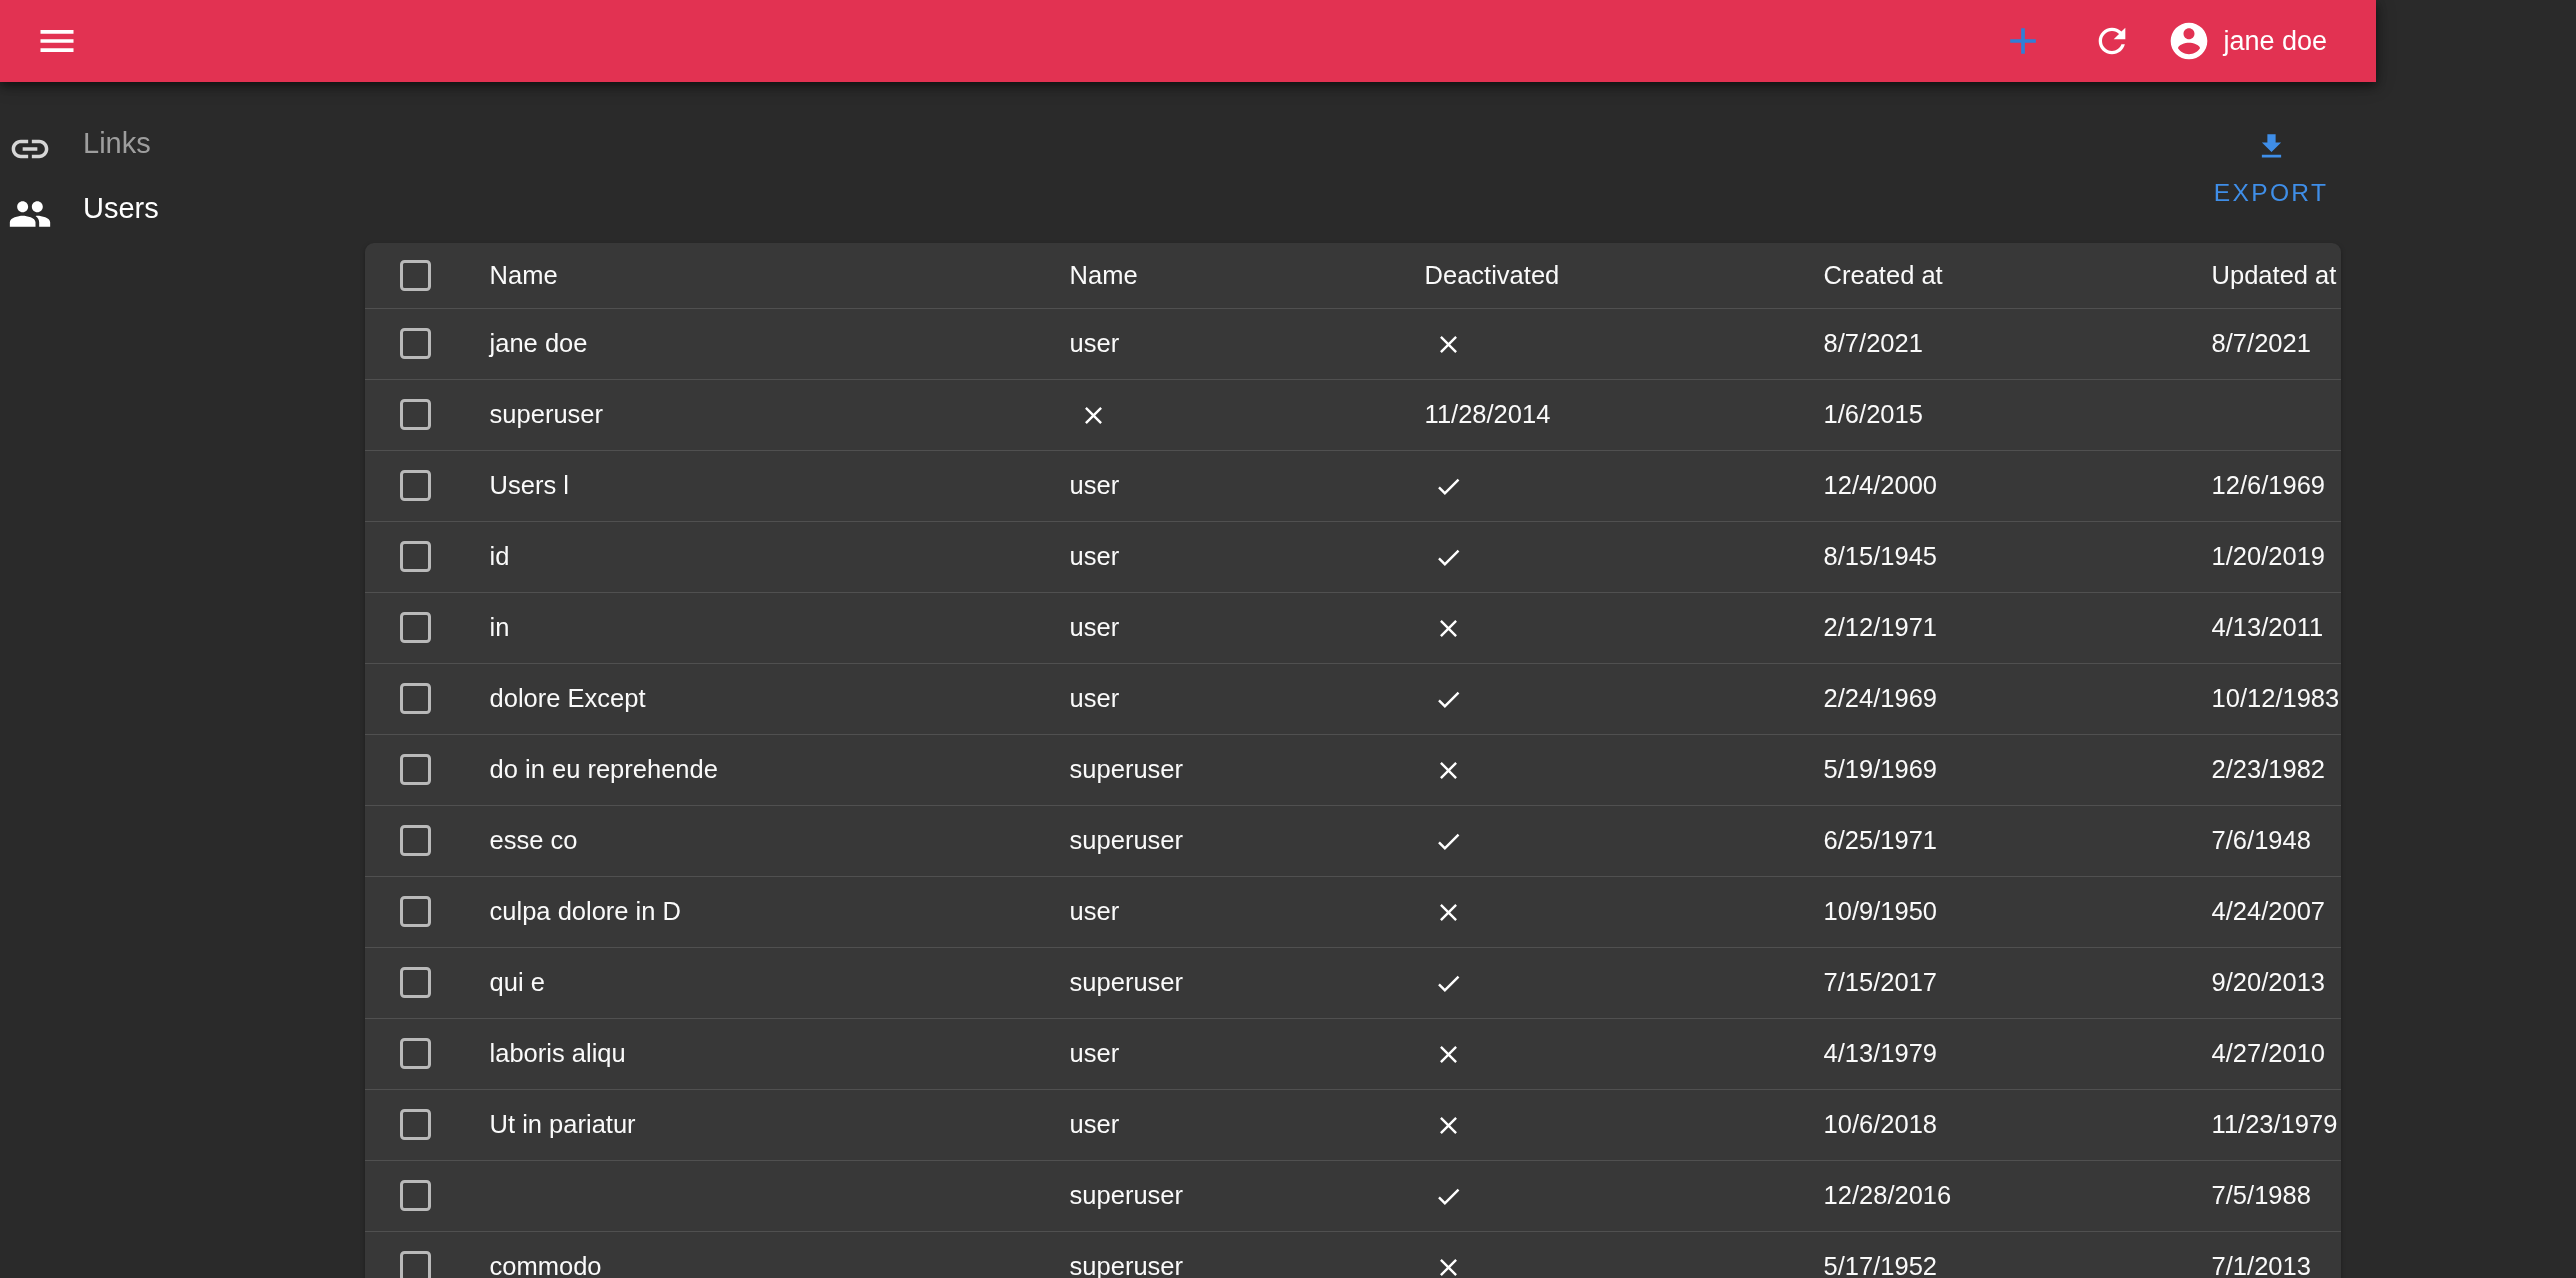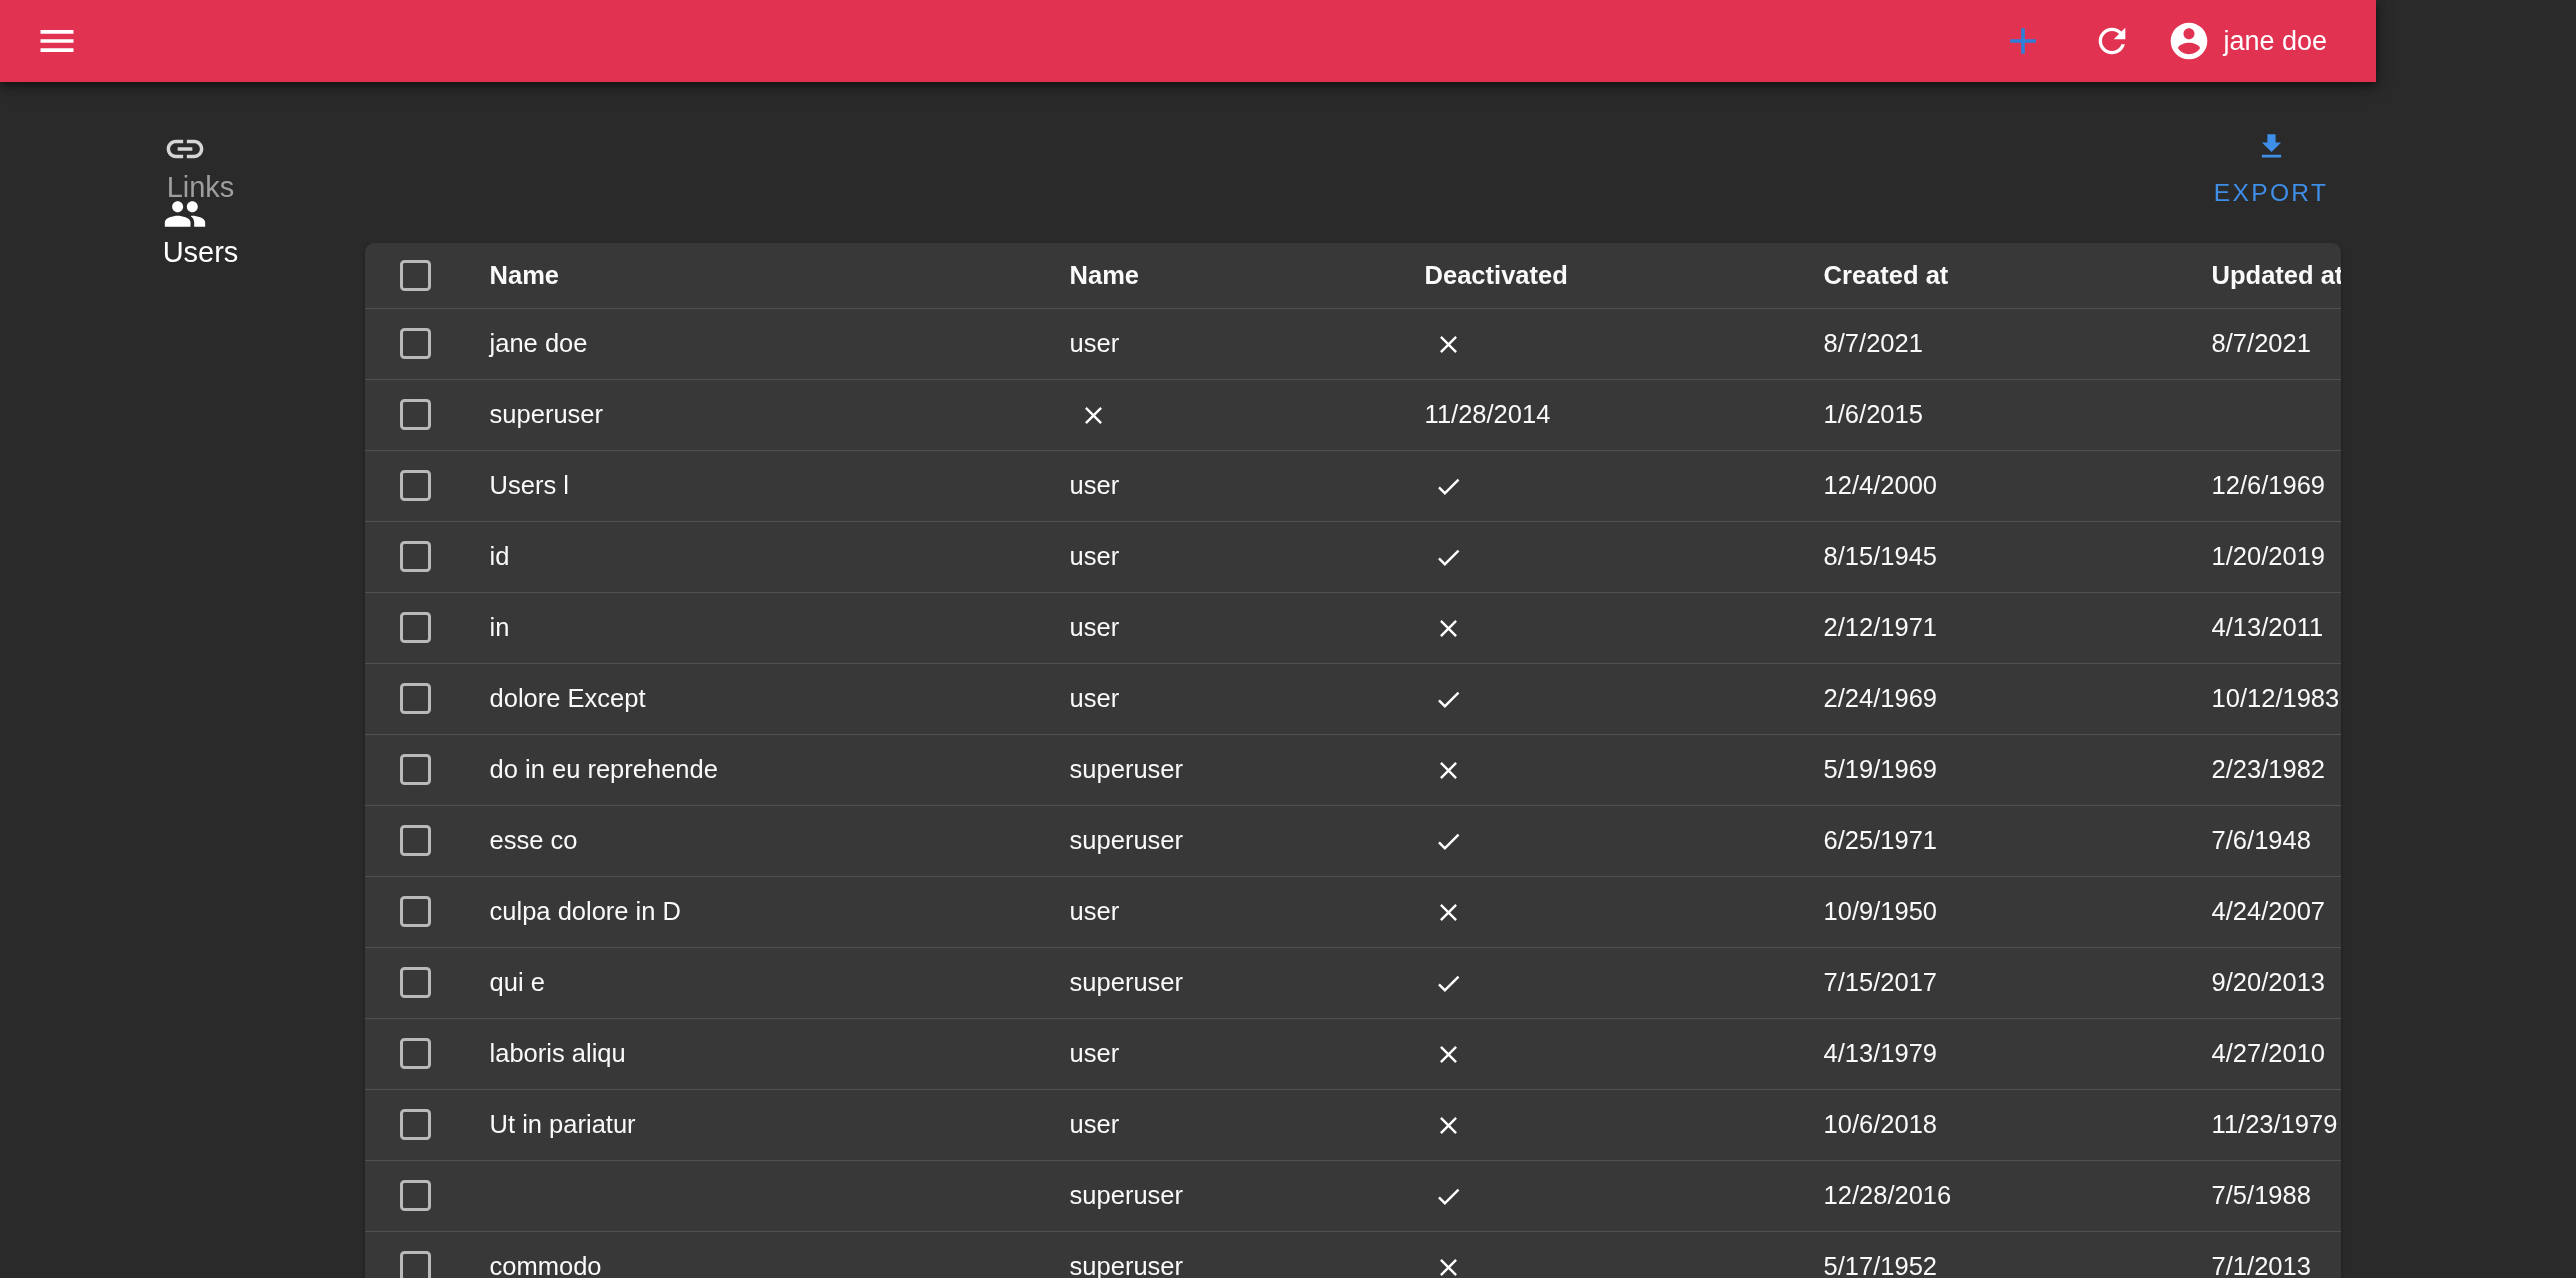--- a/index.html
+++ b/index.html
@@ -36,22 +36,22 @@
     display: flex; align-items: center; gap: 12.7px;
     color: #ffffff; font-size: 27px; font-family: inherit;
     padding: 0 0 0 5.5px; height: 65px;
   }
 
   
   .body-row { flex: 1; display: flex; min-height: 0; }
 
   .sidebar { width: 365px; flex: 0 0 365px; padding-top: 45px; }
   .side-item {
-    height: 65px; display: flex; align-items: center;
-    padding-left: 36px; cursor: pointer; flex-direction: column;
+    height: 65px; display: flex; align-items: flex-start;
+    padding-left: 8px; cursor: pointer;
   }
   .side-item .s-icon { width: 44px; height: 44px; margin-right: 31px; flex: 0 0 44px; }
   .side-item.inactive { color: #9e9e9e; }
   .side-item.inactive .s-icon { color: #d6d6d6; }
   .side-item.active { color: #ffffff; }
   .side-item.active .s-icon { color: #ffffff; }
   .side-label { font-size: 29px; }
 
   .content { flex: 1; padding-right: 35px; display: flex; flex-direction: column; min-width: 0; }
   .toolbar {
@@ -73,21 +73,21 @@
     background: var(--card-bg, #383838);
     border-radius: 9px 9px 0 0;
     box-shadow: 0 2.7px 5.5px rgba(0,0,0,0.3);
     height: 1049px; overflow: hidden;
   }
   .thead, .trow {
     display: grid;
     grid-template-columns: 100px 580px 355px 399px 388px 1fr;
     align-items: center;
   }
-  .thead { height: 65px; font-weight: 700; }
+  .thead { height: 65px; font-weight: 400; }
   .trow { height: 71px; border-top: 1.8px solid rgba(255,255,255,0.12); box-sizing: border-box; }
   .cell { padding-left: 24.6px; font-size: 25.5px; color: #fafafa; white-space: nowrap; overflow: hidden; }
   .cell.cb { padding: 0; display: flex; align-items: center; justify-content: center; }
   .checkbox {
     width: 31px; height: 31px; box-sizing: border-box;
     border: 3.6px solid #b9b9b9; border-radius: 4.5px;
     display: inline-block; cursor: pointer; background: transparent;
   }
   .mark { width: 29px; height: 29px; margin-left: 9px; color: #ffffff; display: inline-block; vertical-align: middle; }
 </style>

